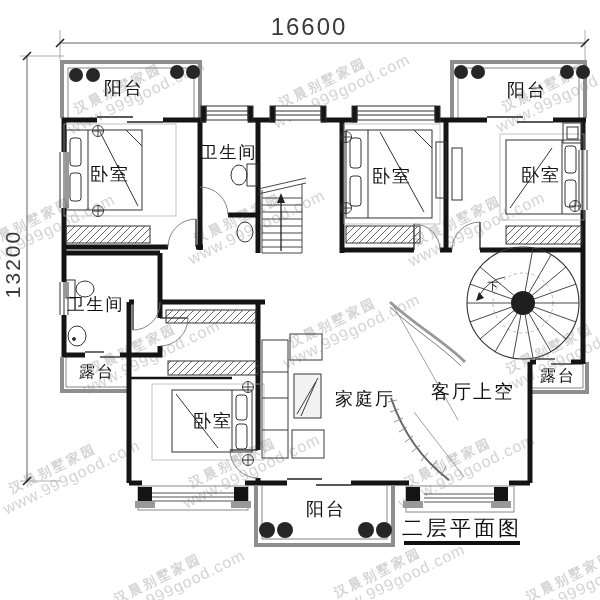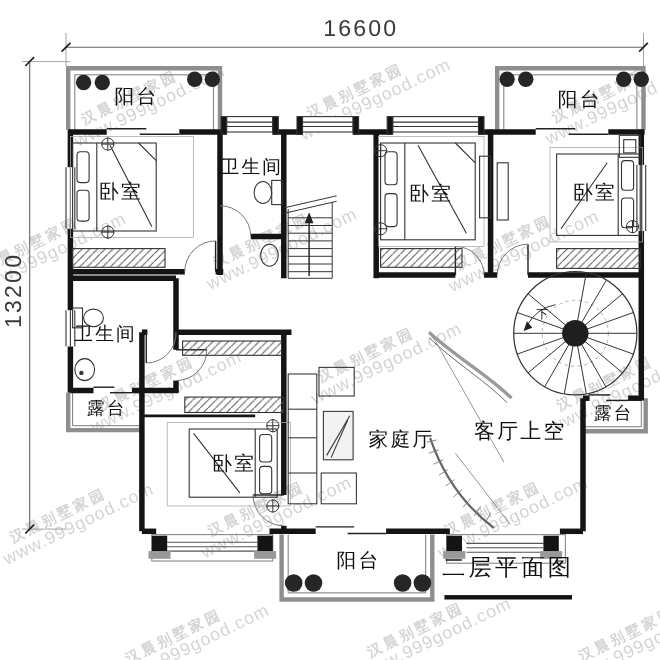--- a/index.html
+++ b/index.html
@@ -429,34 +429,34 @@
         <path d="M399,432 L407,427"></path>
           <path d="M405,442 L413,436"></path>
           <path d="M412,452 L420,445"></path>
         <path d="M421,461 L428,453"></path>
           <path d="M431,469 L437,460"></path>
           <path d="M441,476 L446,466"></path>
       </g>
     </g>
   </svg>
 
-  <div class="lab dim" style="left:328px;top:27px;font-size:21px">16600</div>
+  <div class="lab dim" style="left:309px;top:27px;font-size:24px">16600</div>
   <div class="lab dim dim-left" style="left:13px;top:264px;font-size:21px">13200</div>
 
   <div class="lab" style="left:124px;top:88px;font-size:18px">阳台</div>
   <div class="lab" style="left:527px;top:90px;font-size:18px">阳台</div>
   <div class="lab" style="left:110px;top:174px;font-size:18px">卧室</div>
   <div class="lab" style="left:229px;top:152px;font-size:17px">卫生间</div>
   <div class="lab" style="left:392px;top:176px;font-size:18px">卧室</div>
   <div class="lab" style="left:541px;top:175px;font-size:18px">卧室</div>
   <div class="lab" style="left:96px;top:304px;font-size:17px">卫生间</div>
   <div class="lab" style="left:97px;top:372px;font-size:16px">露台</div>
   <div class="lab" style="left:213px;top:421px;font-size:18px">卧室</div>
   <div class="lab" style="left:473px;top:392px;font-size:19px">客厅上空</div>
   <div class="lab" style="left:365px;top:399px;font-size:18px">家庭厅</div>
   <div class="lab" style="left:558px;top:376px;font-size:16px">露台</div>
   <div class="lab" style="left:326px;top:509px;font-size:18px">阳台</div>
   <div class="lab" style="left:493px;top:286px;font-size:11px;letter-spacing:0">下</div>
 
-  <div class="lab plan-title" style="left:462px;top:516px;font-size:21px">二层平面图</div>
+  <div class="lab plan-title" style="left:462px;top:528px;font-size:21px">二层平面图</div>
   <div class="title-underline" style="left:404px;top:541px;width:116px;height:3.5px"></div>
 
 </div>
 
 </body></html>

